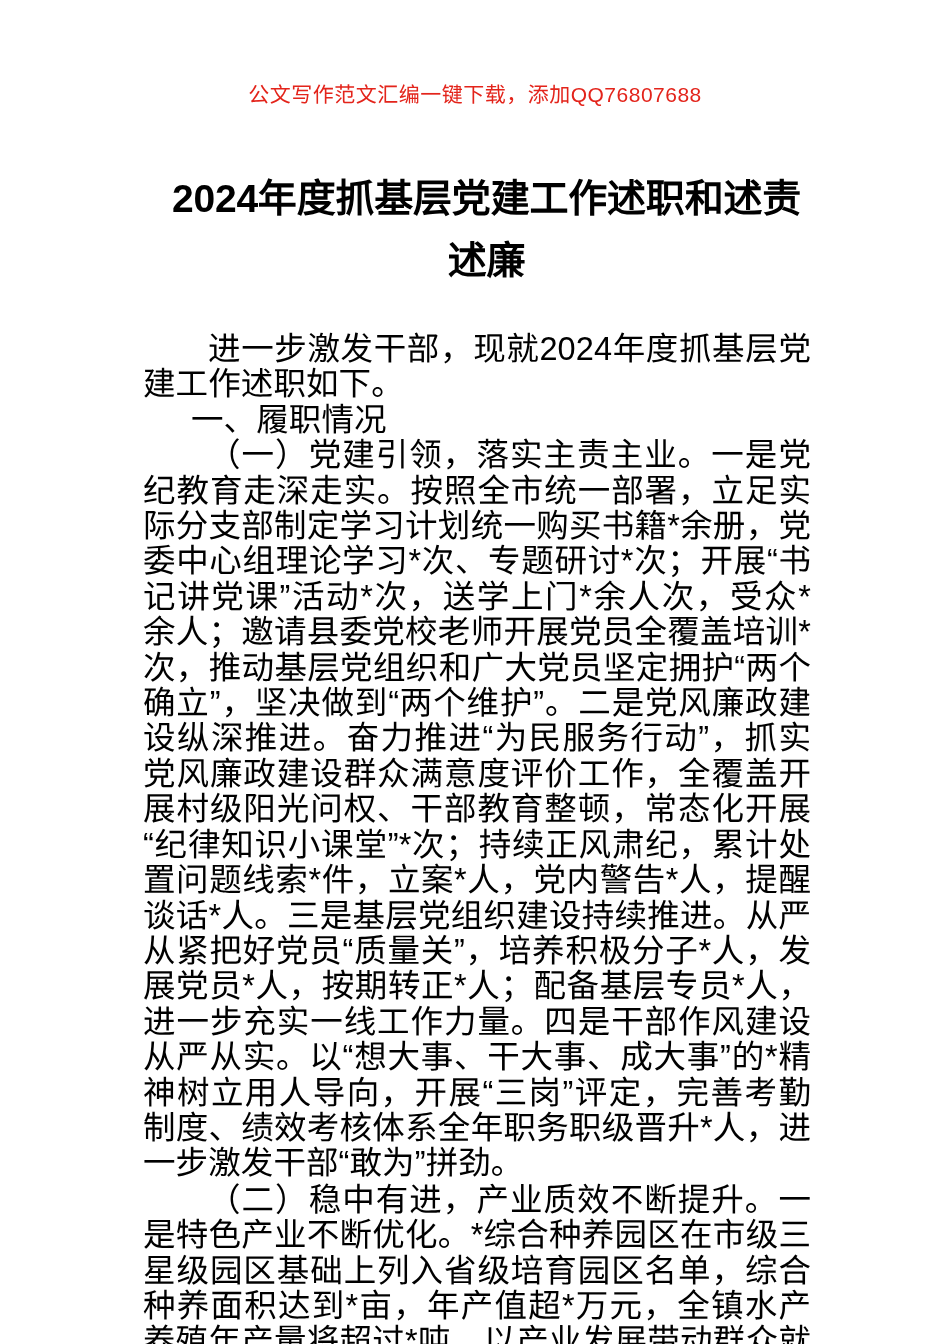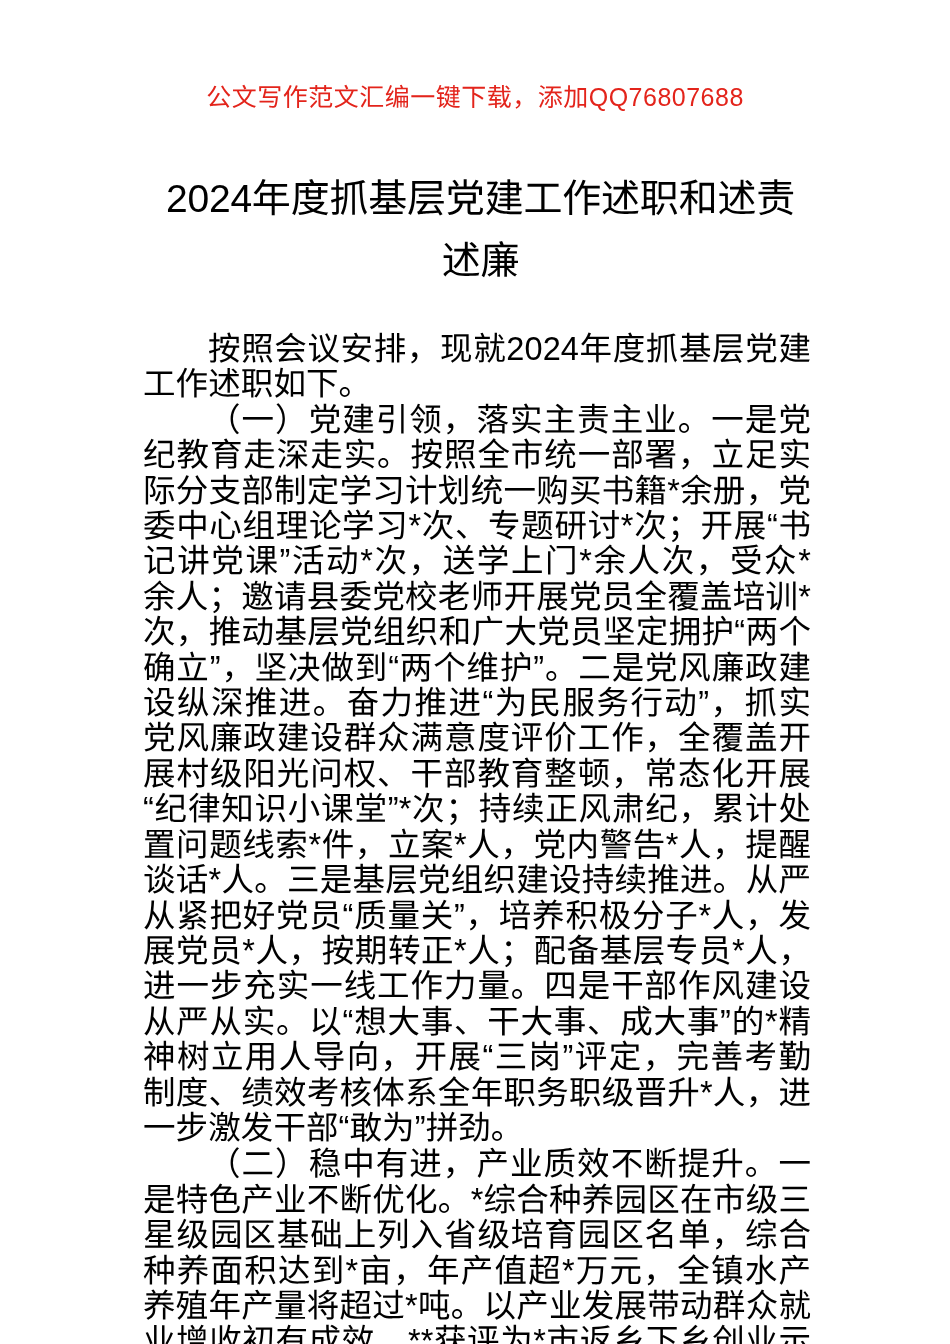--- a/index.html
+++ b/index.html
@@ -23,37 +23,37 @@
     background: #ffffff;
     box-sizing: border-box;
   }
   
   .promo-header {
     position: absolute;
     top: 82px;
     left: 0;
     width: 950px;
     text-align: center;
-    font-size: 25px;
+    font-size: 21px;
     letter-spacing: 0.5px;
     line-height: 1.2;
     white-space: nowrap;
     color: #e3241b;
     font-family: "Liberation Sans", "DejaVu Sans", sans-serif;
   }
   
   .doc-title {
     position: absolute;
     top: 168px;
-    left: 148px;
+    left: 154px;
     width: 665px;
     text-align: center;
     font-size: 39px;
     line-height: 62px;
-    font-weight: 400;
+    font-weight: 700;
     letter-spacing: 0.4px;
     font-family: "Liberation Sans", "DejaVu Sans", sans-serif;
   }
   .doc-title .title-line {
     display: block;
   }
   .doc-title .title-line-1 {
     letter-spacing: -0.2px;
   }
   
@@ -83,18 +83,19 @@
 
 <div class="page">
 
   <div class="promo-header" style="color: rgb(227, 36, 27);">公文写作范文汇编一键下载，添加QQ76807688</div>
 
   <div class="doc-title">
     <span class="title-line title-line-1">2024年度抓基层党建工作述职和述责述廉</span>
   </div>
 
   <div class="doc-body">
-    <p class="para indent-2">按照会议安排，现就2024年度抓基层党建工作述职如下。</p>
+    <p class="para indent-2">进一步激发干部，现就2024年度抓基层党建工作述职如下。</p>
+    <p class="para indent-heading">一、履职情况</p>
     <p class="para indent-2">（一）党建引领，落实主责主业。一是党纪教育走深走实。按照全市统一部署，立足实际分支部制定学习计划统一购买书籍*余册，党委中心组理论学习*次、专题研讨*次；开展“书记讲党课”活动*次，送学上门*余人次，受众*余人；邀请县委党校老师开展党员全覆盖培训*次，推动基层党组织和广大党员坚定拥护“两个确立”，坚决做到“两个维护”。二是党风廉政建设纵深推进。奋力推进“为民服务行动”，抓实党风廉政建设群众满意度评价工作，全覆盖开展村级阳光问权、干部教育整顿，常态化开展“纪律知识小课堂”*次；持续正风肃纪，累计处置问题线索*件，立案*人，党内警告*人，提醒谈话*人。三是基层党组织建设持续推进。从严从紧把好党员“质量关”，培养积极分子*人，发展党员*人，按期转正*人；配备基层专员*人，进一步充实一线工作力量。四是干部作风建设从严从实。以“想大事、干大事、成大事”的*精神树立用人导向，开展“三岗”评定，完善考勤制度、绩效考核体系全年职务职级晋升*人，进一步激发干部“敢为”拼劲。</p>
     <p class="para indent-2 gap-before">（二）稳中有进，产业质效不断提升。一是特色产业不断优化。*综合种养园区在市级三星级园区基础上列入省级培育园区名单，综合种养面积达到*亩，年产值超*万元，全镇水产养殖年产量将超过*吨。以产业发展带动群众就业增收初有成效，**获评为*市返乡下乡创业示范园区。二是</p>
   </div>
 
 </div>
 
 </body></html>

